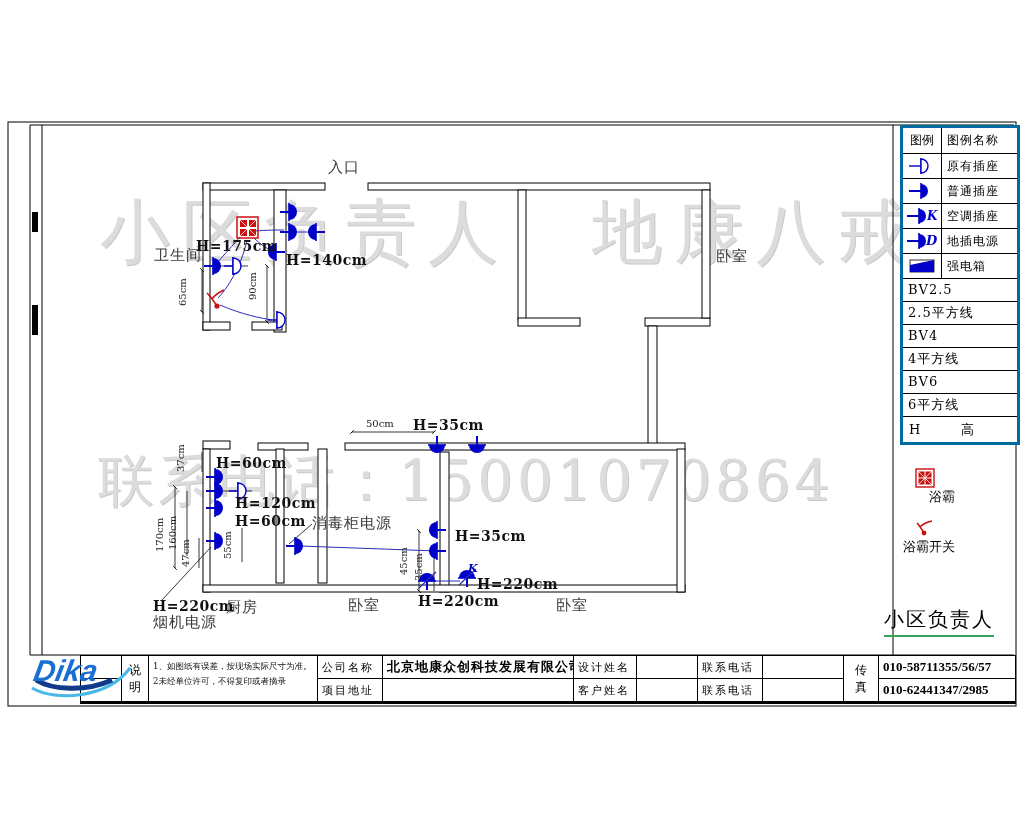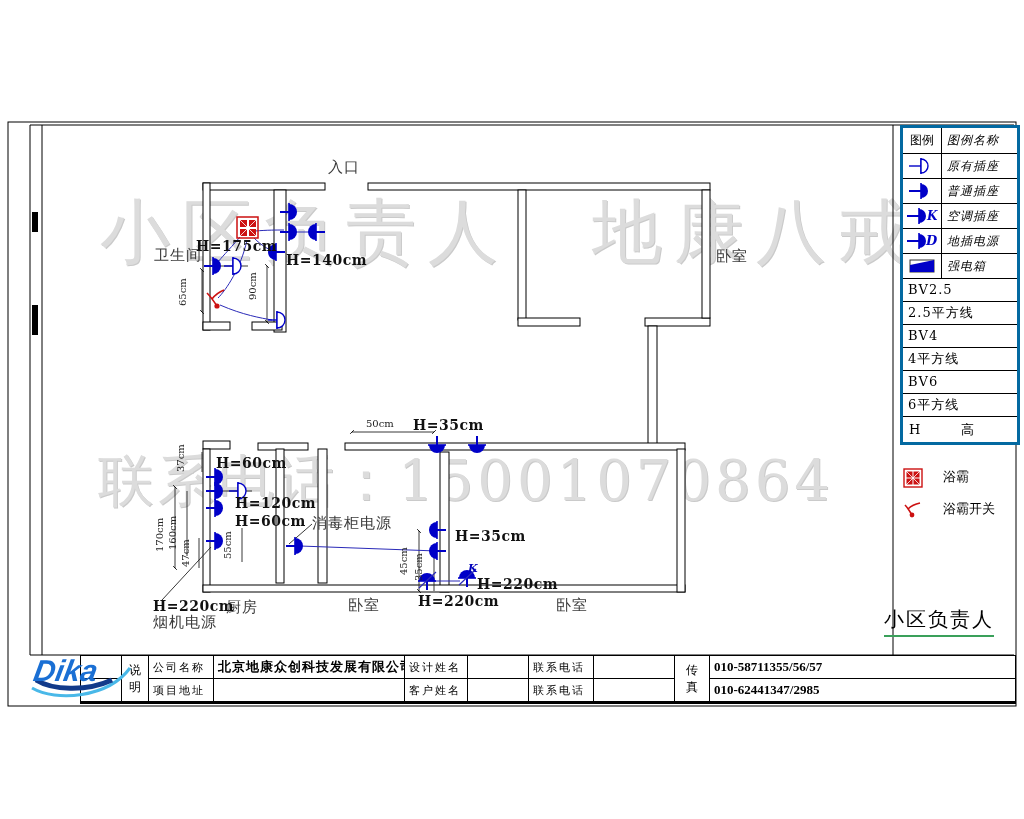--- a/index.html
+++ b/index.html
@@ -19,26 +19,26 @@
   .hl{font-size:14px;font-weight:bold;letter-spacing:0.5px;}
   .dim{font-size:10px;color:#222;}
   .rot{transform-origin:0 100%;transform:rotate(-90deg);}
   .kletter{font-size:11px;font-weight:bold;color:#0000bb;font-style:italic;}
   
   #legend{position:absolute;left:900px;top:125px;width:114px;z-index:4;background:#fff;
           border:3px solid #0369a1;font-size:12px;}
   .lrow{display:flex;border-bottom:1px solid #000;align-items:center;height:24px;}
   .lrow:last-child{border-bottom:none;}
   .lcell-icon{width:38px;border-right:1px solid #000;height:100%;display:flex;align-items:center;justify-content:center;}
-  .lcell-name{flex:1;padding-left:5px;letter-spacing:1px;font-style:italic;}
+  .lcell-name{flex:1;padding-left:5px;letter-spacing:1px;}
   .lfull{border-bottom:1px solid #000;height:22px;line-height:22px;padding-left:5px;font-size:13px;letter-spacing:1px;}
   .lh{display:flex;height:25px;line-height:25px;font-size:13px;}
   .lh span:first-child{padding-left:6px;width:52px;}
   #extra-legend{position:absolute;left:903px;top:468px;z-index:4;font-size:13px;}
-  .xrow{display:flex;align-items:flex-start;margin-bottom:12px;}
+  .xrow{display:flex;align-items:flex-end;margin-bottom:12px;flex-direction:column;}
   .xrow .xicon{width:24px;height:20px;margin-right:16px;display:flex;align-items:center;}
   
   #dtitle{position:absolute;left:884px;top:606px;z-index:4;font-size:20px;letter-spacing:2px;
           border-bottom:2px solid #3aa05a;padding-bottom:2px;}
   
   #tblock{position:absolute;left:80px;top:655px;width:934px;height:45px;z-index:4;
           border:1px solid #000;border-bottom:3px solid #000;display:flex;font-size:11px;}
   .tb-col{border-right:1px solid #000;display:flex;flex-direction:column;}
   .tb-col:last-child{border-right:none;}
   .tb-cell{flex:1;display:flex;align-items:center;padding:0 4px;border-bottom:1px solid #000;white-space:nowrap;overflow:hidden;text-align:center;}
@@ -315,20 +315,26 @@
   <div class="tb-col" style="width:40px;">
     <div class="tb-cell"></div>
     <div class="tb-cell"></div>
   </div>
   <div class="tb-col" style="width:26px;">
     <div class="tb-span vert">
       <span>说</span>
       <span>明</span>
     </div>
   </div>
+  <div class="tb-col" style="width:168px;">
+    <div class="tb-span notes">
+      <span>1、如图纸有误差，按现场实际尺寸为准。</span>
+      <span>2未经单位许可，不得复印或者摘录</span>
+    </div>
+  </div>
   <div class="tb-col" style="width:64px;">
     <div class="tb-cell lbl">公司名称</div>
     <div class="tb-cell lbl">项目地址</div>
   </div>
   <div class="tb-col" style="width:190px;">
     <div class="tb-cell co">北京地康众创科技发展有限公司</div>
     <div class="tb-cell"></div>
   </div>
   <div class="tb-col" style="width:62px;">
     <div class="tb-cell lbl">设计姓名</div>

